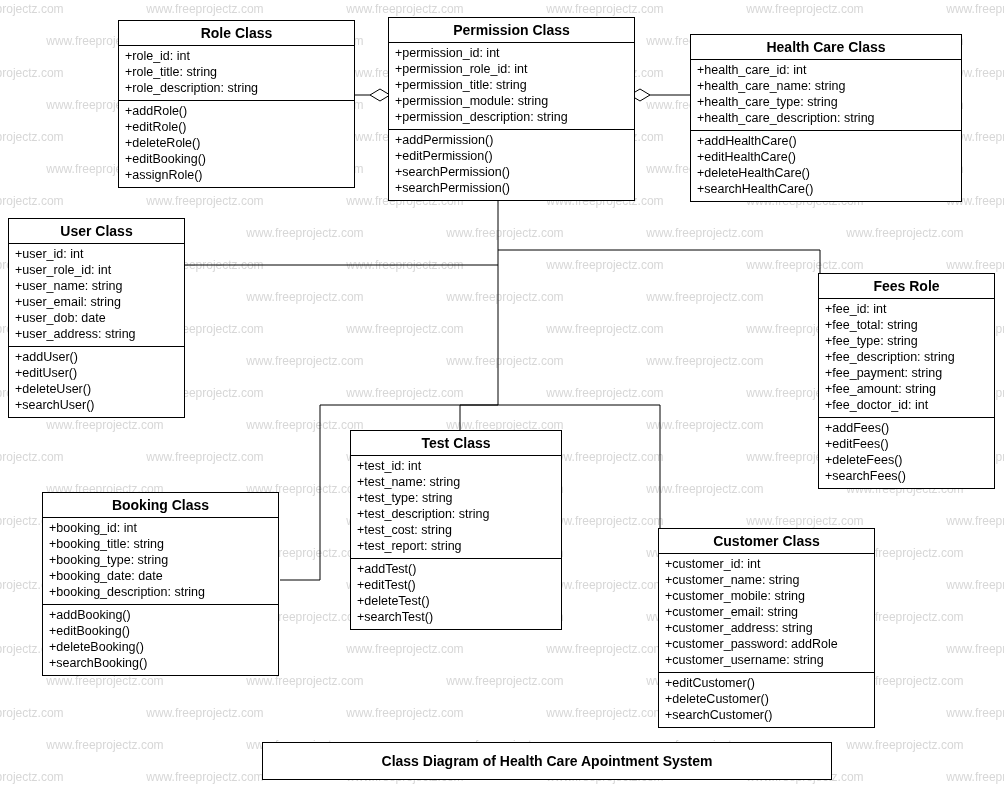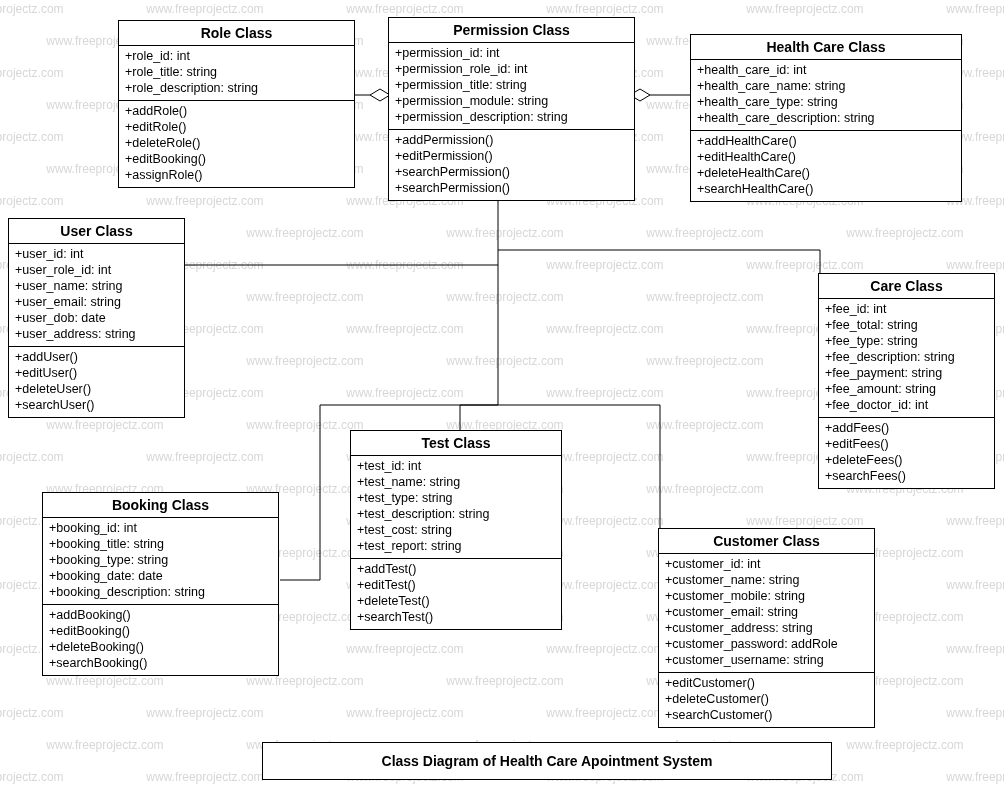--- a/index.html
+++ b/index.html
@@ -313,21 +313,21 @@
     </div>
   <div class="class-section" id="user-ops">
       <div class="row">+addUser()</div>
       <div class="row">+editUser()</div>
       <div class="row">+deleteUser()</div>
       <div class="row">+searchUser()</div>
     </div>
 </div>
 
 <div class="class-box" style="left:818px; top:273px; width:175px;">
-  <div class="class-title">Care Class</div>
+  <div class="class-title">Fees Role</div>
   <div class="class-section" id="fees-attrs">
       <div class="row">+fee_id: int</div>
       <div class="row">+fee_total: string</div>
       <div class="row">+fee_type: string</div>
       <div class="row">+fee_description: string</div>
       <div class="row">+fee_payment: string</div>
       <div class="row">+fee_amount: string</div>
       <div class="row">+fee_doctor_id: int</div>
     </div>
   <div class="class-section" id="fees-ops">

